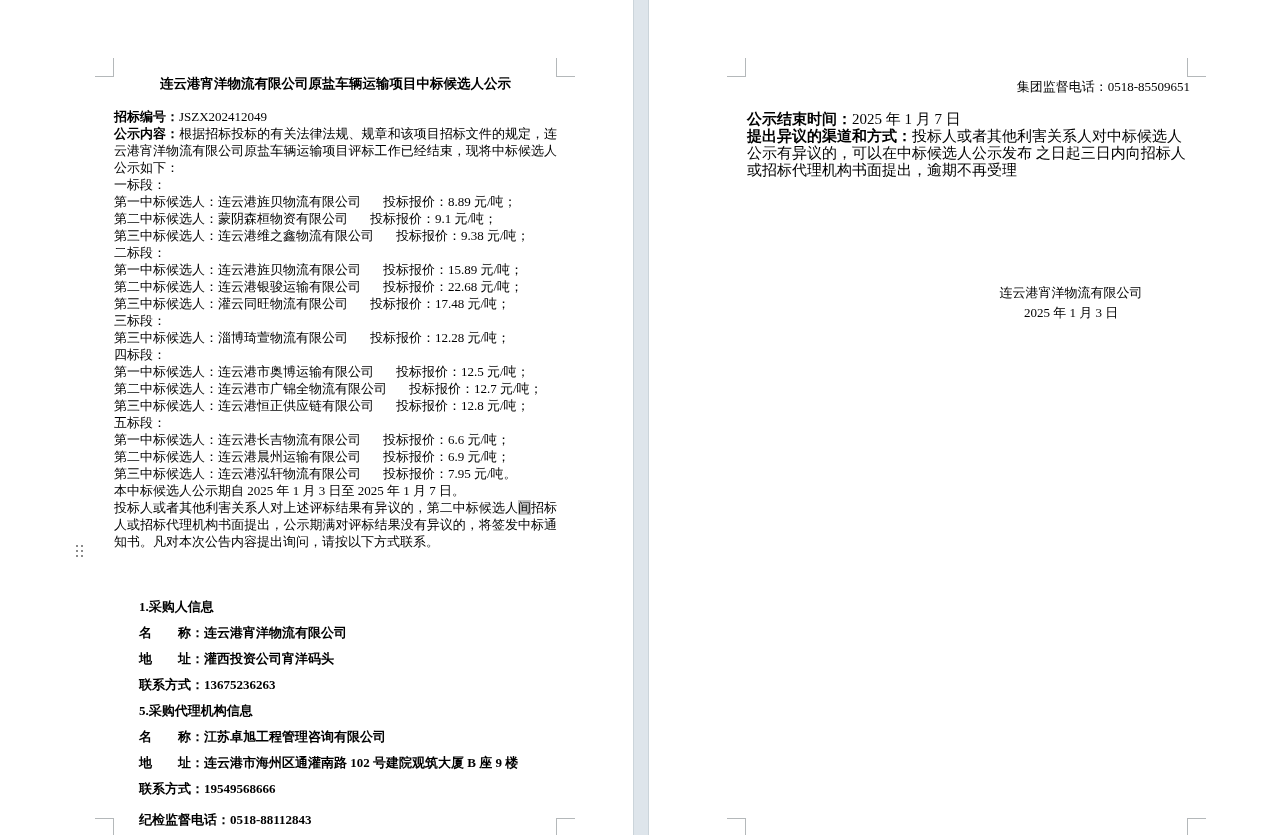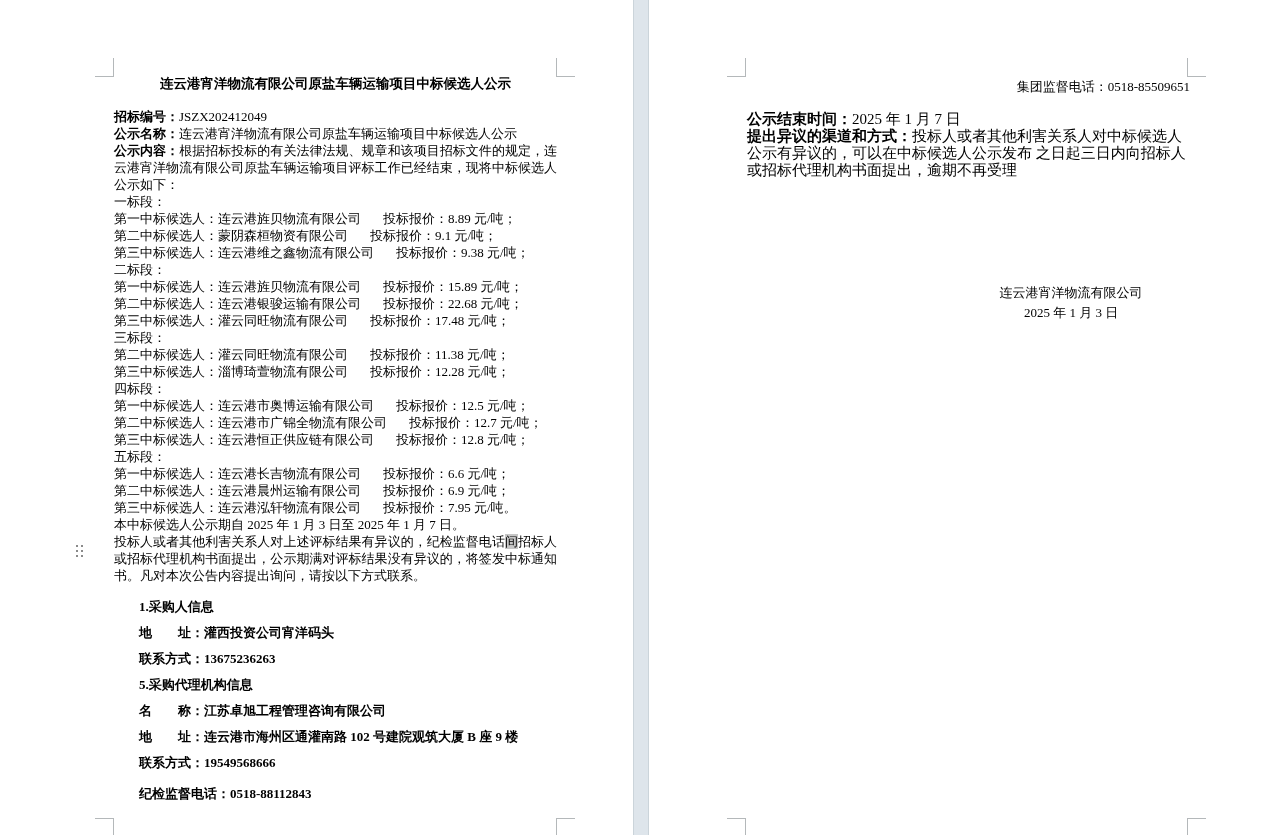--- a/index.html
+++ b/index.html
@@ -78,59 +78,56 @@
     <div class="mark tr" style="left:538px;top:58px;"></div>
     <div class="mark bl" style="left:77px;top:818px;"></div>
     <div class="mark br" style="left:538px;top:818px;"></div>
 
     <div class="title">连云港宵洋物流有限公司原盐车辆运输项目中标候选人公示</div>
 
     <div class="bodytext">
       <div>
         <span class="lbl">招标编号：</span><span>JSZX202412049</span>
       </div>
-      <div>
-        <span class="lbl">公示名称：</span><span>连云港宵洋物流有限公司原盐车辆运输项目中标候选人公示</span>
-      </div>
       <div class="para">
         <span class="lbl">公示内容：</span><span>根据招标投标的有关法律法规、规章和该项目招标文件的规定，连云港宵洋物流有限公司原盐车辆运输项目评标工作已经结束，现将中标候选人公示如下：</span>
       </div>
 
       <div>一标段：</div>
       <div><span>第一中标候选人：</span><span>连云港旌贝物流有限公司</span><span class="bid-price">投标报价：8.89 元/吨；</span></div>
       <div><span>第二中标候选人：</span><span>蒙阴森桓物资有限公司</span><span class="bid-price">投标报价：9.1 元/吨；</span></div>
       <div><span>第三中标候选人：</span><span>连云港维之鑫物流有限公司</span><span class="bid-price">投标报价：9.38 元/吨；</span></div>
 
       <div>二标段：</div>
       <div><span>第一中标候选人：</span><span>连云港旌贝物流有限公司</span><span class="bid-price">投标报价：15.89 元/吨；</span></div>
       <div><span>第二中标候选人：</span><span>连云港银骏运输有限公司</span><span class="bid-price">投标报价：22.68 元/吨；</span></div>
       <div><span>第三中标候选人：</span><span>灌云同旺物流有限公司</span><span class="bid-price">投标报价：17.48 元/吨；</span></div>
 
       <div>三标段：</div>
-      <div><span>第二中标候选人：</span><span>灌云同旺物流有限公司</span><span class="bid-price">投标报价：11.38 元/吨；</span></div>
       <div><span>第三中标候选人：</span><span>淄博琦萱物流有限公司</span><span class="bid-price">投标报价：12.28 元/吨；</span></div>
 
       <div>四标段：</div>
       <div><span>第一中标候选人：</span><span>连云港市奥博运输有限公司</span><span class="bid-price">投标报价：12.5 元/吨；</span></div>
       <div><span>第二中标候选人：</span><span>连云港市广锦全物流有限公司</span><span class="bid-price">投标报价：12.7 元/吨；</span></div>
       <div><span>第三中标候选人：</span><span>连云港恒正供应链有限公司</span><span class="bid-price">投标报价：12.8 元/吨；</span></div>
 
       <div>五标段：</div>
       <div><span>第一中标候选人：</span><span>连云港长吉物流有限公司</span><span class="bid-price">投标报价：6.6 元/吨；</span></div>
       <div><span>第二中标候选人：</span><span>连云港晨州运输有限公司</span><span class="bid-price">投标报价：6.9 元/吨；</span></div>
       <div><span>第三中标候选人：</span><span>连云港泓轩物流有限公司</span><span class="bid-price">投标报价：7.95 元/吨。</span></div>
 
       <div>本中标候选人公示期自 2025 年 1 月 3 日至 2025 年 1 月 7 日。</div>
       <div class="para">
-        <span>投标人或者其他利害关系人对上述评标结果有异议的，纪检监督电话</span><span class="hl">间</span><span>招标人或招标代理机构书面提出，公示期满对评标结果没有异议的，将签发中标通知书。凡对本次公告内容提出询问，请按以下方式联系。</span>
+        <span>投标人或者其他利害关系人对上述评标结果有异议的，第二中标候选人</span><span class="hl">间</span><span>招标人或招标代理机构书面提出，公示期满对评标结果没有异议的，将签发中标通知书。凡对本次公告内容提出询问，请按以下方式联系。</span>
       </div>
     </div>
 
     <div class="contacts">
       <div>1.采购人信息</div>
+      <div><span>名　　称：</span><span>连云港宵洋物流有限公司</span></div>
       <div><span>地　　址：</span><span>灌西投资公司宵洋码头</span></div>
       <div><span>联系方式：</span><span>13675236263</span></div>
       <div>5.采购代理机构信息</div>
       <div><span>名　　称：</span><span>江苏卓旭工程管理咨询有限公司</span></div>
       <div><span>地　　址：</span><span>连云港市海州区通灌南路 102 号建院观筑大厦 B 座 9 楼</span></div>
       <div class="tight"><span>联系方式：</span><span>19549568666</span></div>
       <div><span>纪检监督电话：</span><span>0518-88112843</span></div>
     </div>
 
     <div class="drag-handle">

